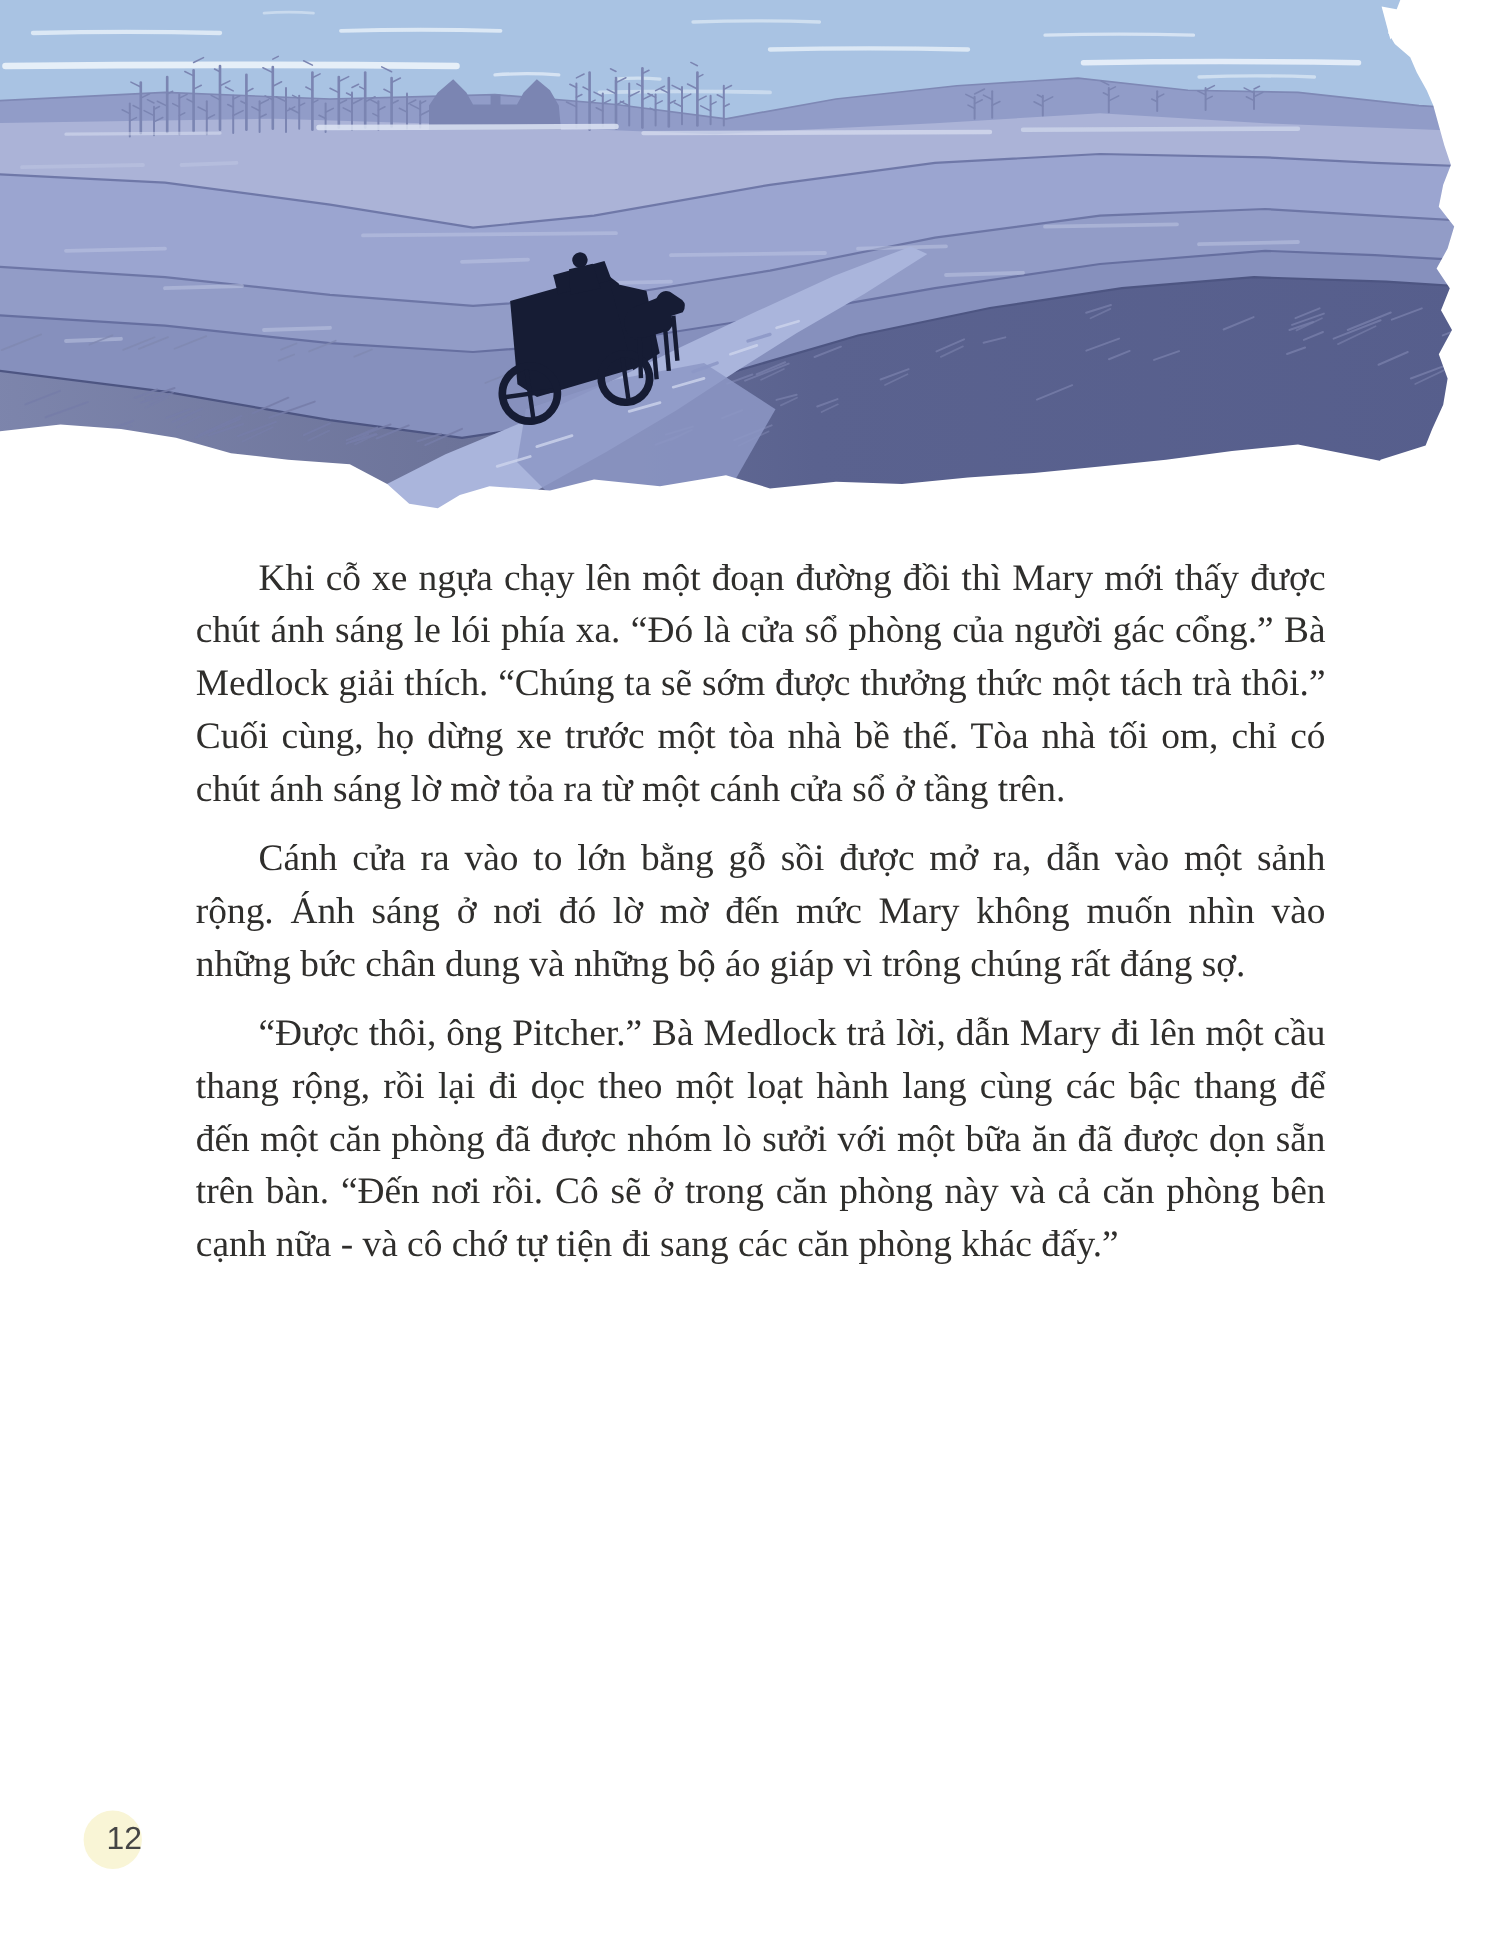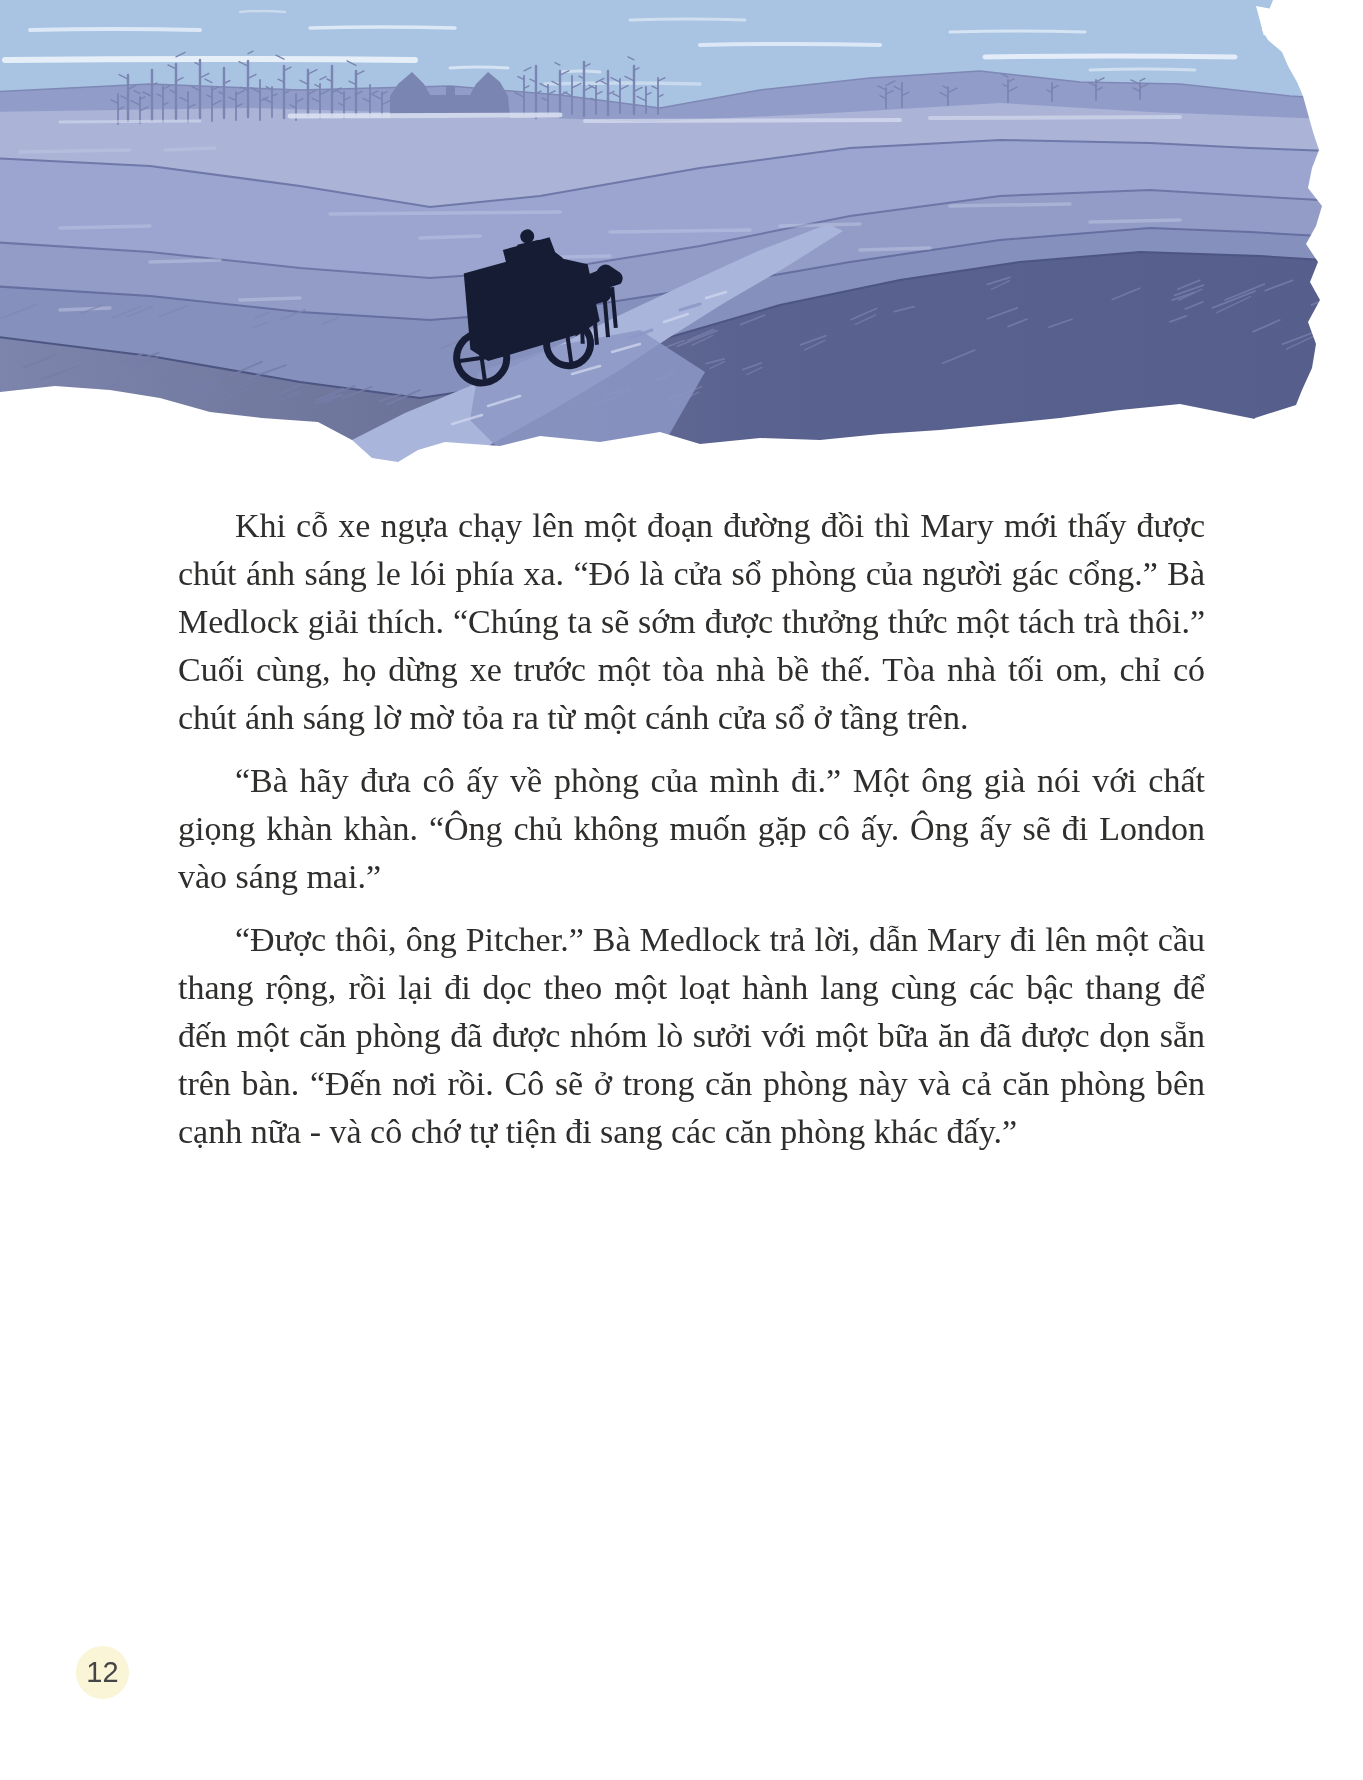--- a/index.html
+++ b/index.html
@@ -8,21 +8,21 @@
     font-family:"Liberation Serif", serif;overflow:hidden;
   }
   .illustration{position:absolute;left:0;top:0;width:1363px;height:470px;}
   .story{
     position:absolute;left:178px;top:502px;width:1027px;
     font-size:34px;line-height:48px;color:#2f2e2c;text-align:justify;
   }
   .story p{margin:0 0 15px 0;text-indent:57px;}
   .page-badge{
     position:absolute;left:76px;top:1646px;width:53px;height:53px;border-radius:50%;
-    background:#f9f5d6;display:flex;align-items:center;justify-content:center;
+    background:#f9f5d6;display:flex;align-items:center;justify-content:flex-end;
     font-family:"Liberation Sans", sans-serif;font-size:29px;color:#454545;
   }
 </style>
 </head>
 <body>
 
 <svg class="illustration" viewBox="0 0 1363 470" aria-hidden="true">
   <defs>
     <linearGradient id="fggrad" x1="0" y1="0" x2="1" y2="0">
       <stop offset="0" stop-color="#7d85ac"></stop>
@@ -390,19 +390,19 @@
     </g>
   </g>
 
   <path fill="#ffffff" d="M1273,0 L1363,0 L1363,470 L1240,470 L1250,430 L1255,418 L1296,405 L1302,390 L1312,368 L1316,344 L1308,322 L1320,300 L1310,282 L1318,262 L1306,244 L1316,226 L1322,206 L1308,188 L1312,168 L1319,150 L1313,132 L1308,114 L1303,96 L1297,82 L1288,66 L1282,52 L1268,40 L1262,30 L1266,18 Z"></path>
   <path fill="#ffffff" d="M1256,6 L1278,10 L1264,36 Z"></path>
   <path fill="#ffffff" d="M0,470 L0,392 L55,386 L110,390 L160,398 L210,412 L262,418 L318,422 L352,440 L372,458 L398,462 L418,450 L445,442 L500,446 L540,436 L600,442 L660,432 L700,444 L760,438 L820,440 L880,434 L940,430 L1000,424 L1060,418 L1120,410 L1180,404 L1260,420 L1363,420 L1363,470 Z"></path>
 </svg>
 
 <div class="story">
   <p>Khi cỗ xe ngựa chạy lên một đoạn đường đồi thì Mary mới thấy được chút ánh sáng le lói phía xa. “Đó là cửa sổ phòng của người gác cổng.” Bà Medlock giải thích. “Chúng ta sẽ sớm được thưởng thức một tách trà thôi.” Cuối cùng, họ dừng xe trước một tòa nhà bề thế. Tòa nhà tối om, chỉ có chút ánh sáng lờ mờ tỏa ra từ một cánh cửa sổ ở tầng trên.</p>
-  <p>“Bà hãy đưa cô ấy về phòng của mình đi.” Một ông già nói với chất giọng khàn khàn. “Ông chủ không muốn gặp cô ấy. Ông ấy sẽ đi London vào sáng mai.”</p>
+  <p>Cánh cửa ra vào to lớn bằng gỗ sồi được mở ra, dẫn vào một sảnh rộng. Ánh sáng ở nơi đó lờ mờ đến mức Mary không muốn nhìn vào những bức chân dung và những bộ áo giáp vì trông chúng rất đáng sợ.</p>
   <p>“Được thôi, ông Pitcher.” Bà Medlock trả lời, dẫn Mary đi lên một cầu thang rộng, rồi lại đi dọc theo một loạt hành lang cùng các bậc thang để đến một căn phòng đã được nhóm lò sưởi với một bữa ăn đã được dọn sẵn trên bàn. “Đến nơi rồi. Cô sẽ ở trong căn phòng này và cả căn phòng bên cạnh nữa - và cô chớ tự tiện đi sang các căn phòng khác đấy.”</p>
 </div>
 
 <div class="page-badge">
   <span>12</span>
 </div>
 
 </body></html>

